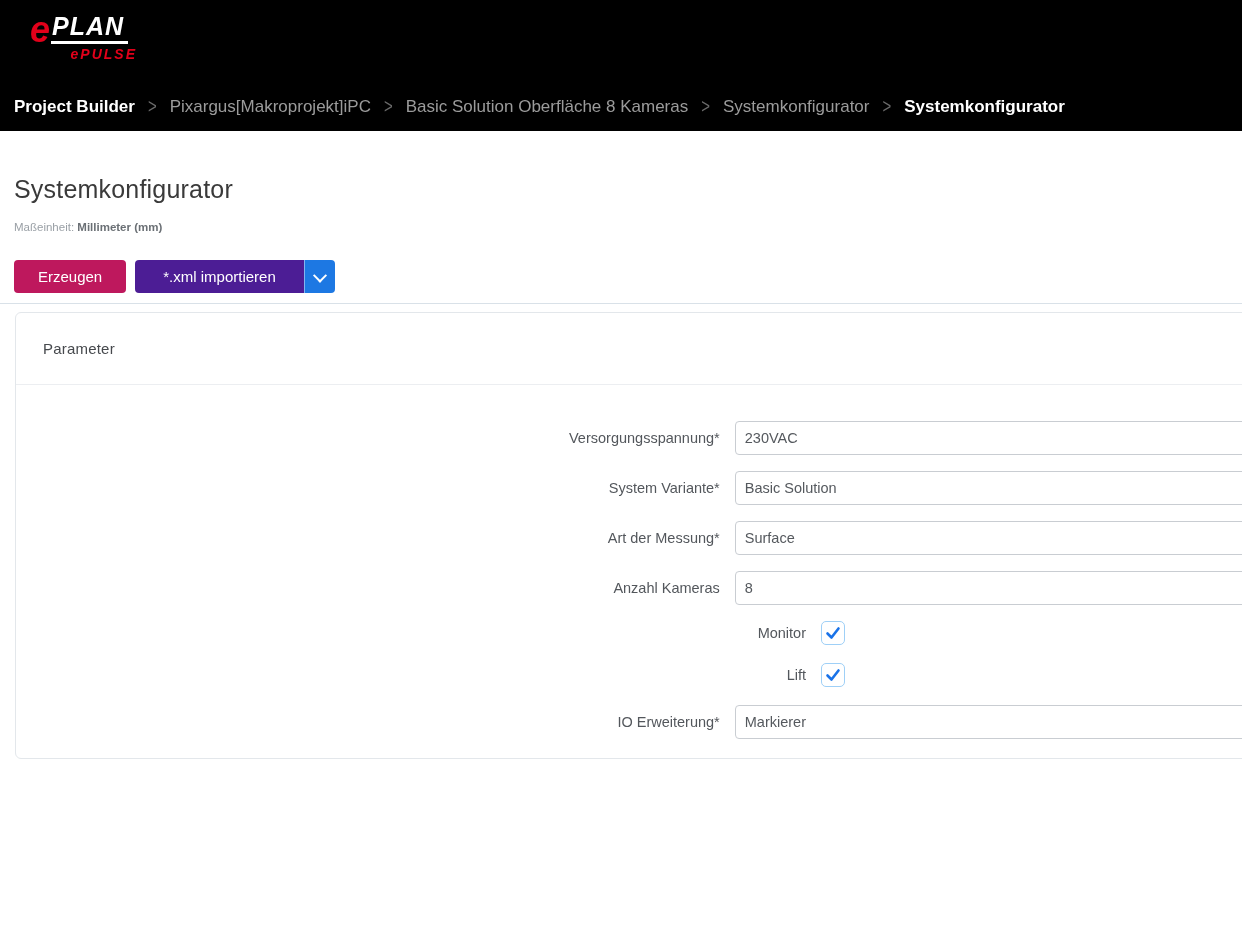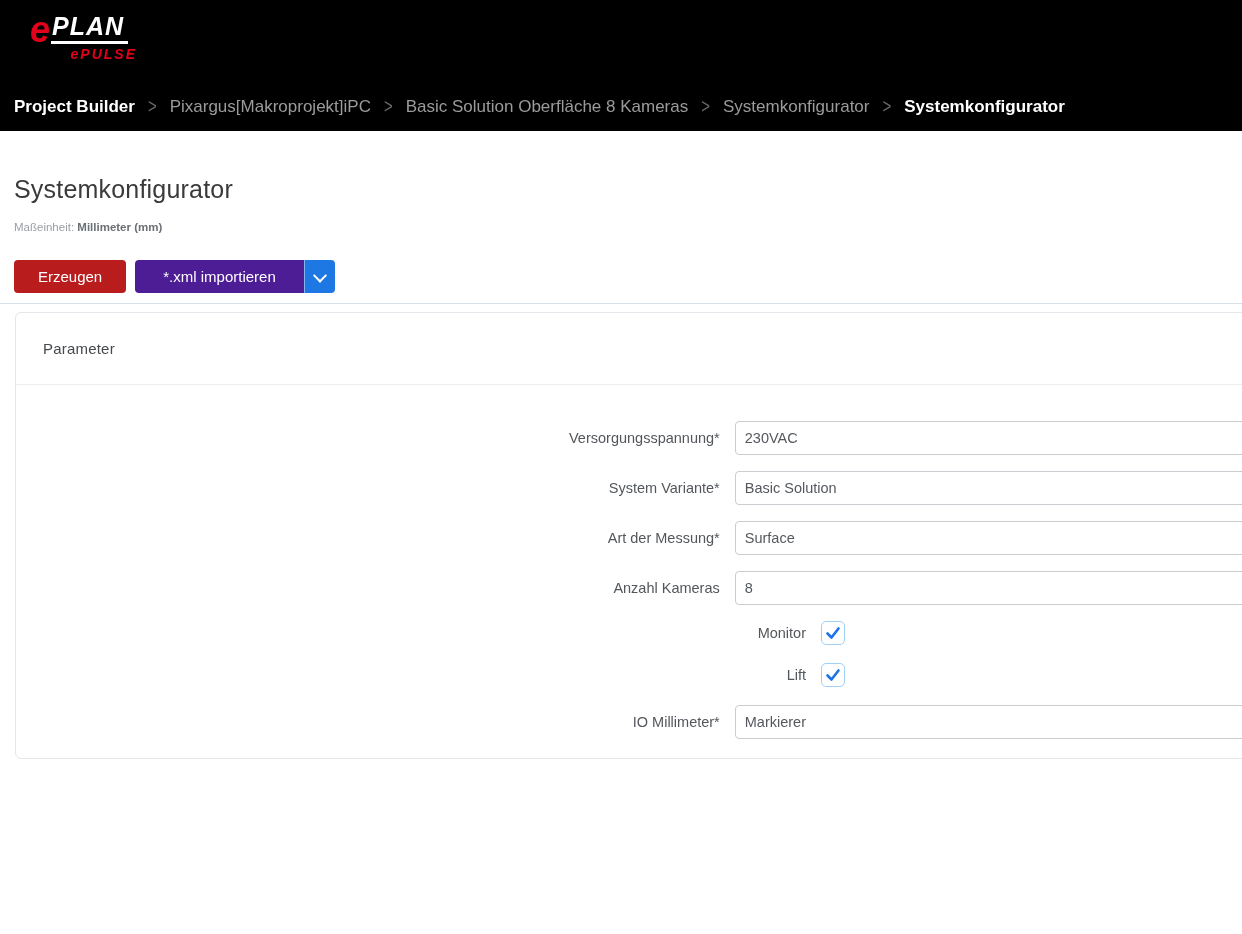--- a/index.html
+++ b/index.html
@@ -30,21 +30,21 @@
   .page-title { font-size:25px; color:#3a3a3a; font-weight:400; letter-spacing:.2px; }
   .meta-line { font-size:11.5px; line-height:17px; margin-top:15px; }
   .meta-line:first-of-type { margin-top:6px; }
   .meta-label { color:#9aa0a6; }
   .meta-value { color:#6b7075; font-weight:700; }
 
   
   .toolbar { display:flex; align-items:center; margin:24px 14px 0 14px; }
   .btn { height:33px; border:none; border-radius:4px; color:#ffffff; font-size:15px;
     font-family:"Liberation Sans", sans-serif; cursor:pointer; }
-  .btn-generate { background:#b91c1c; padding:0 24px; }
+  .btn-generate { background:#be185d; padding:0 24px; }
   .btn-split { display:flex; margin-left:9px; }
   .btn-import { background:#4c1d95; padding:0 28px; border-radius:4px 0 0 4px; }
   .btn-caret { background:#1d78e3; width:31px; border-radius:0 4px 4px 0;
     border-left:1px solid rgba(255,255,255,0.45); display:flex; align-items:center;
     justify-content:center; }
   .caret-icon { width:10px; height:10px; border-left:2px solid #fff;
     border-bottom:2px solid #fff; transform:rotate(-45deg) translate(1px,-1px); }
 
   .section-divider { width:100%; height:1px; background:#d9e1e8; margin-top:10px; }
 
@@ -151,18 +151,18 @@
     <div class="form-row chk">
       <label class="form-label">Lift</label>
       <span class="checkbox" data-checked="true">
         <svg width="16" height="16" viewBox="0 0 16 16">
           <polyline points="2.5,8.5 6.5,12.5 13.5,3.5" fill="none" stroke="#1a73e8" stroke-width="2.6" stroke-linecap="round" stroke-linejoin="round"></polyline>
         </svg>
       </span>
     </div>
 
     <div class="form-row" style="margin-bottom:0;">
-      <label class="form-label">IO Millimeter*</label>
+      <label class="form-label">IO Erweiterung*</label>
       <input class="text-input" type="text" value="Markierer" style="">
     </div>
 
   </div>
 </div>
 
 </body></html>

